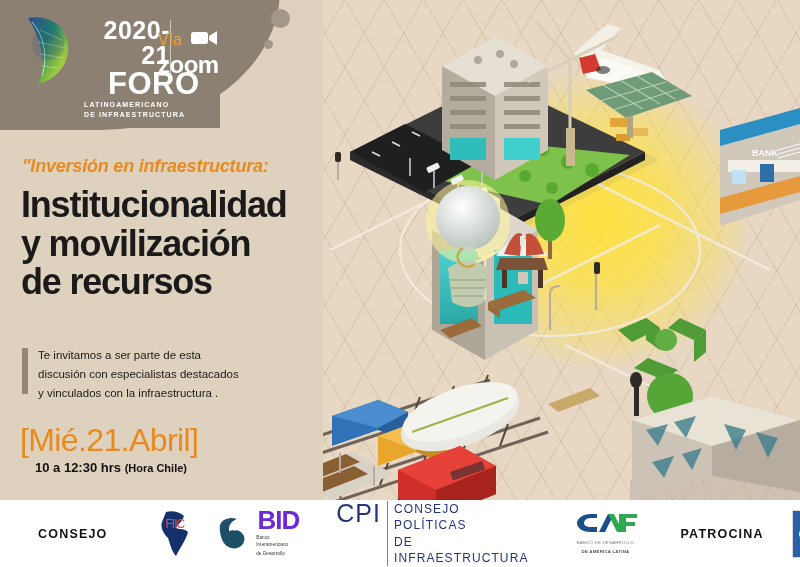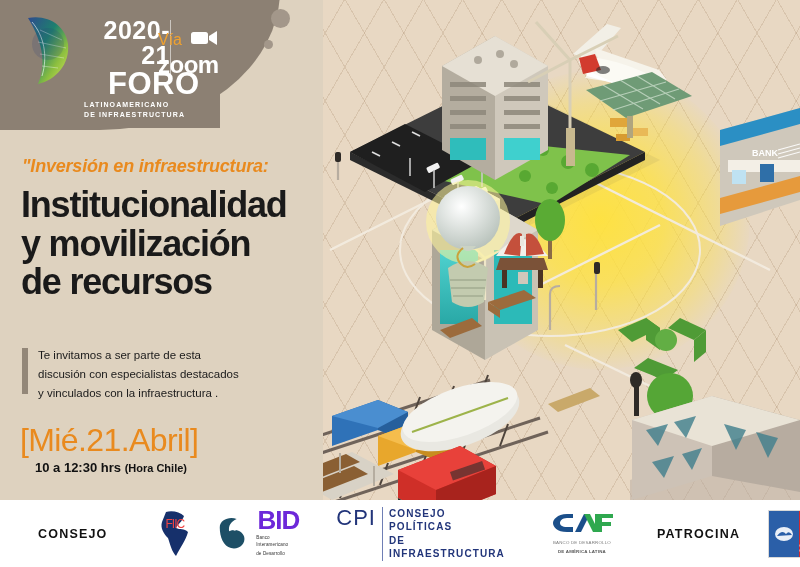--- a/index.html
+++ b/index.html
@@ -59,22 +59,22 @@
 
   
   #footer{position:absolute;left:0;top:500px;width:800px;height:67px;background:#fff;
     display:flex;align-items:center;}
   .forganiza{font-size:12.5px;font-weight:bold;letter-spacing:1.2px;color:#111;margin-left:38px;}
   .fpatrocina{font-size:12.5px;font-weight:bold;letter-spacing:1.2px;color:#111;}
   .flogo{display:flex;align-items:center;}
 
   .bidword{font-size:26px;font-weight:bold;color:#6d28d9;letter-spacing:-1px;line-height:.9;text-align:center;}
   .bidsub{font-size:4.6px;color:#333;line-height:1.5;letter-spacing:.1px;margin-top:2px;}
-  .cpiword{font-size:22px;color:#22357a;letter-spacing:1px;line-height:1;}
-  .cpitxt{font-size:10px;font-weight:bold;color:#22357a;letter-spacing:1.1px;line-height:1.35;}
+  .cpiword{font-size:25px;color:#22357a;letter-spacing:1px;line-height:1;}
+  .cpitxt{font-size:12px;font-weight:normal;color:#22357a;letter-spacing:1.1px;line-height:1.35;}
   .cafsub{font-size:4.4px;color:#7d7d7d;letter-spacing:.2px;line-height:1.5;text-align:center;margin-top:2px;}
   .fiicword{font-family:Liberation Sans, sans-serif;font-size:12px;color:#ef4444;letter-spacing:-1px;}
 </style>
 </head>
 <body>
 
 <div id="poster">
 
   <div id="illustration">
     <div class="grid"></div>

